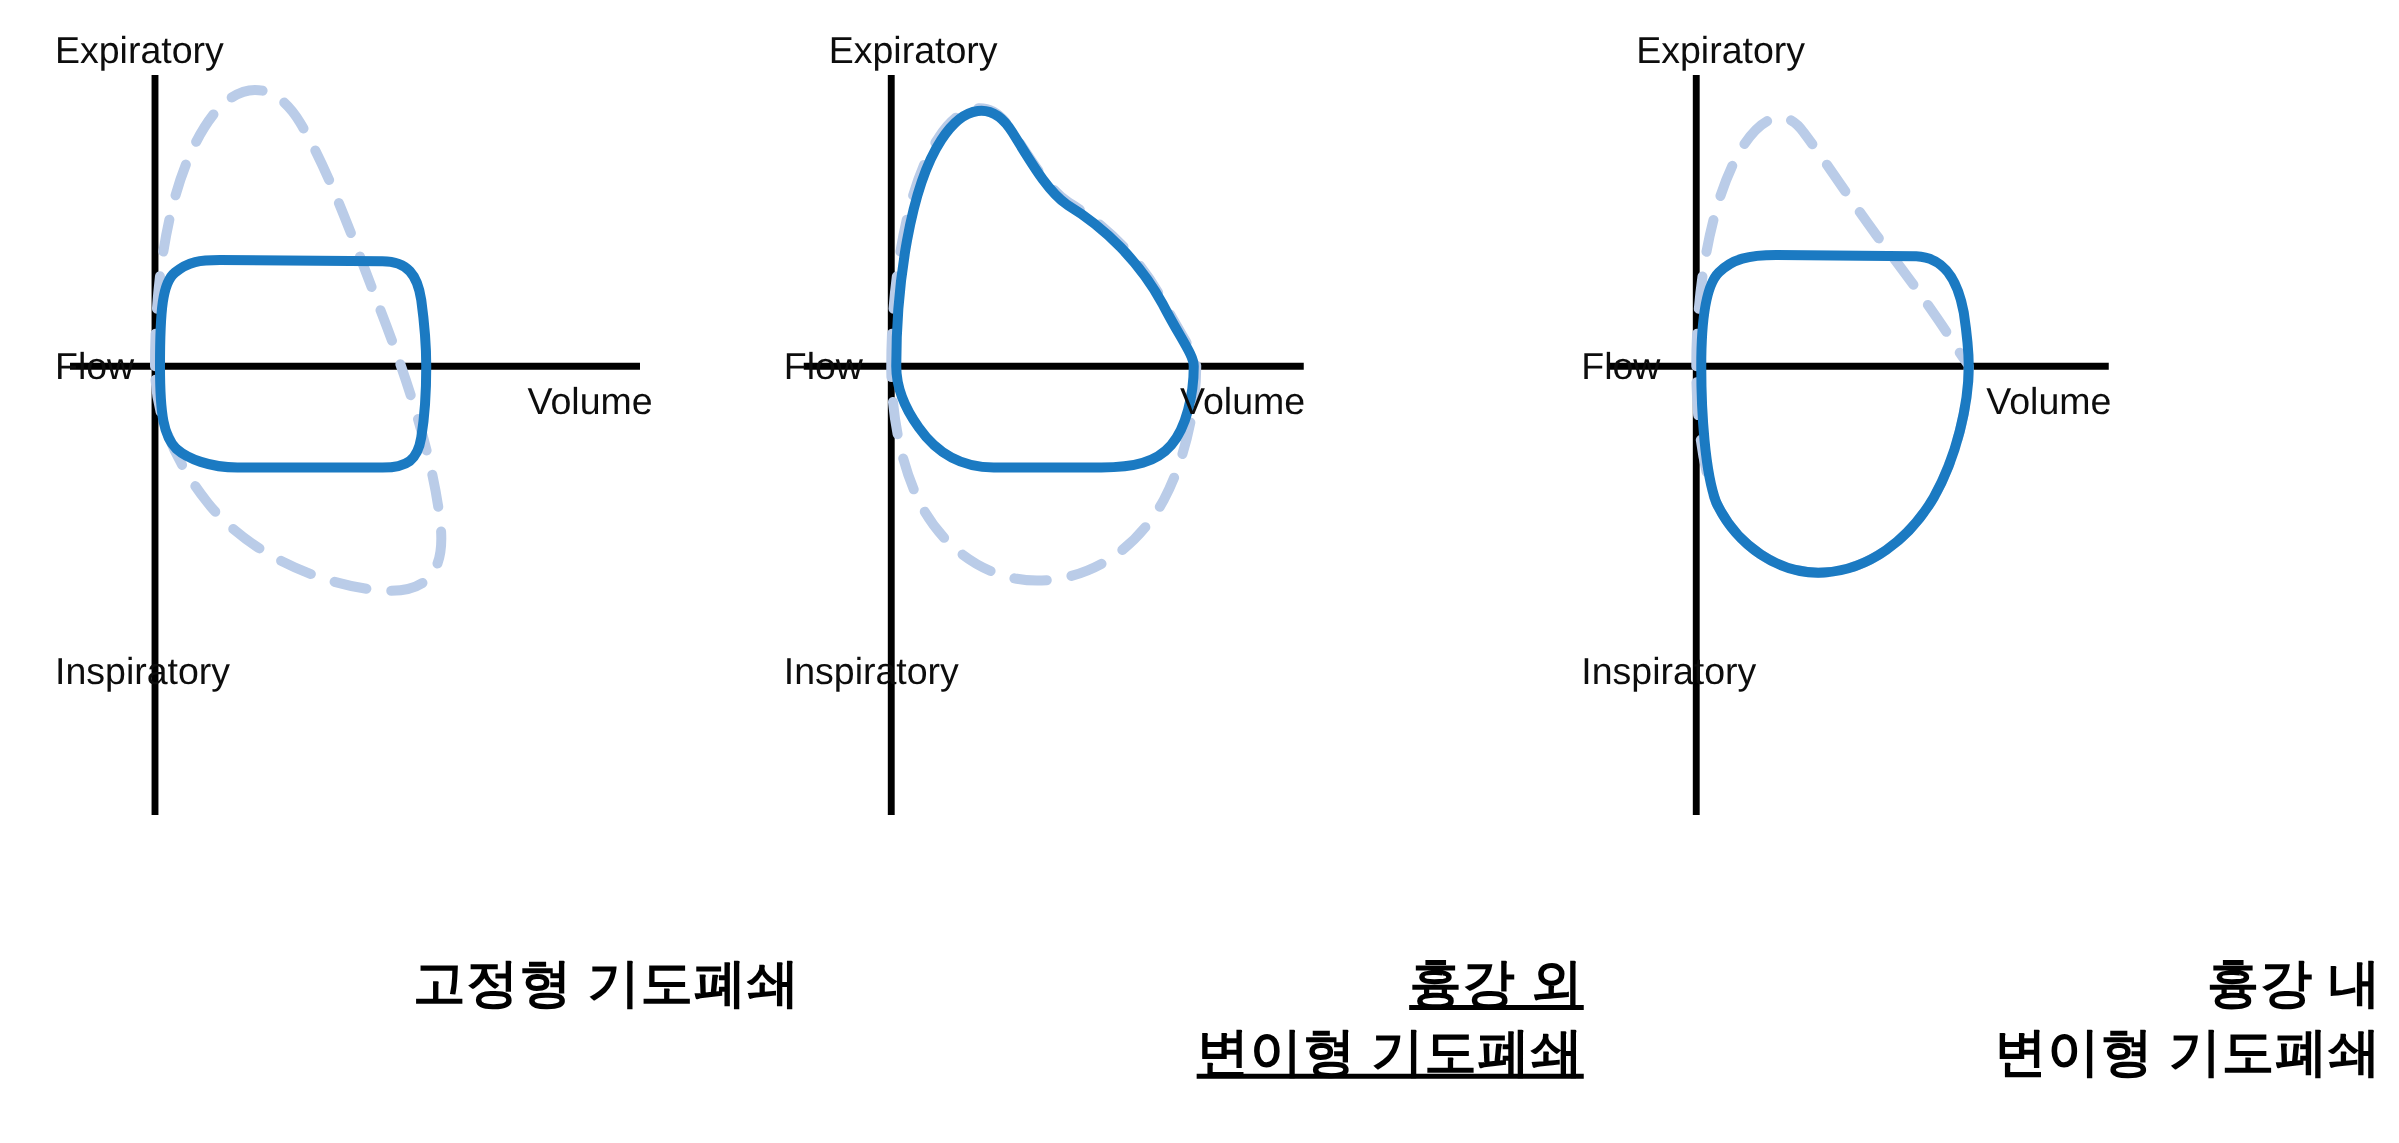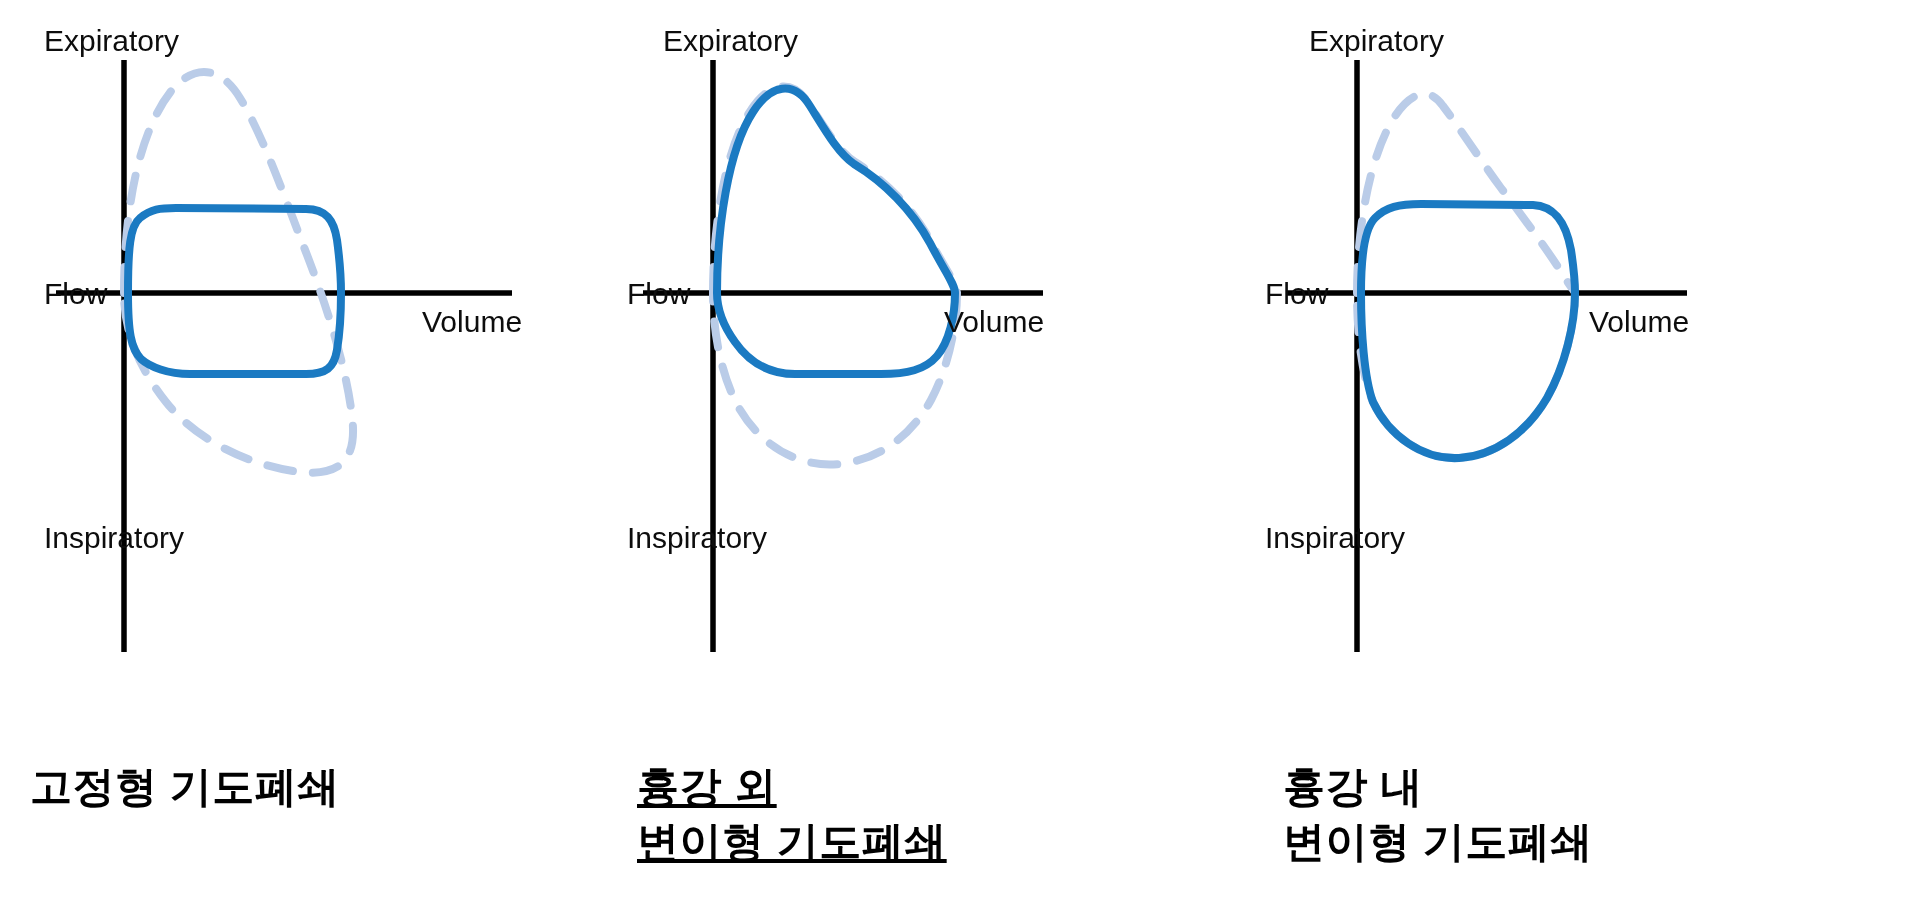--- a/index.html
+++ b/index.html
@@ -94,21 +94,21 @@
 
   #panel-3 .label-expiratory  { left: 44px;  top: 12px; }
   #panel-3 .label-flow        { left: 0px;   top: 265px; }
   #panel-3 .label-volume      { left: 324px; top: 293px; }
   #panel-3 .label-inspiratory { left: 0px;   top: 509px; }
 
   .caption {
     position: absolute;
     left: 0;
     width: 640px;
-    text-align: left;
+    text-align: right;
     font-size: 42px;
     font-weight: 700;
     line-height: 1.32;
     letter-spacing: 0.5px;
     color: #000000;
     white-space: pre-line;
   }
   #panel-1 .caption { top: 747px; }
   #panel-2 .caption { top: 747px; text-decoration: underline; }
   #panel-3 .caption { top: 747px; }

